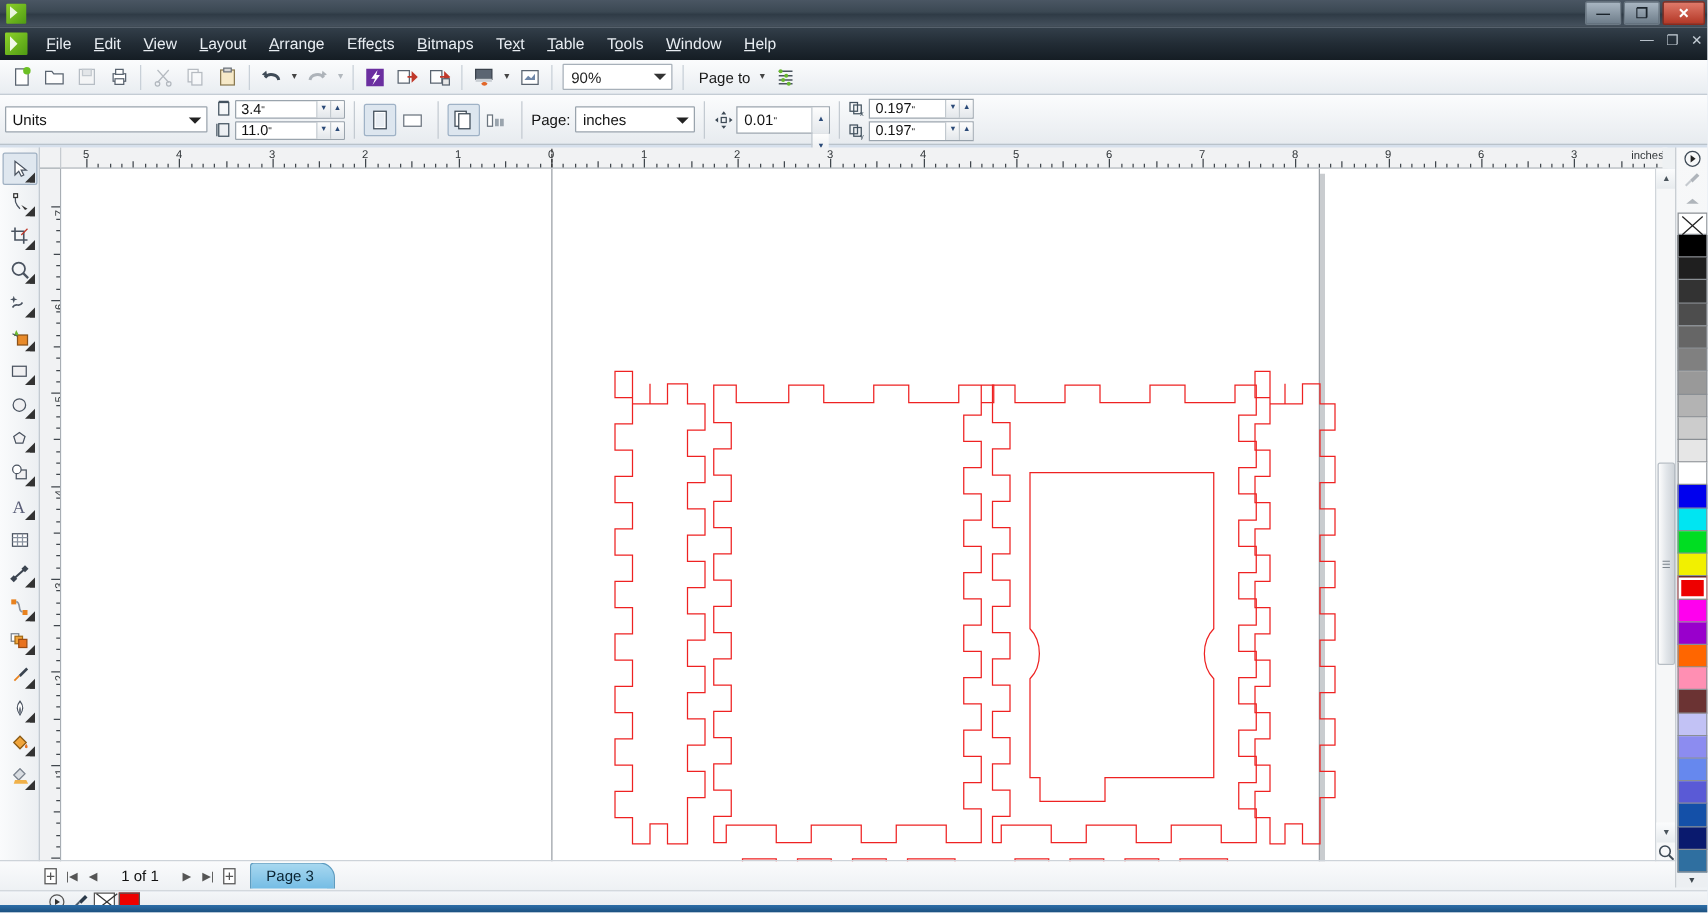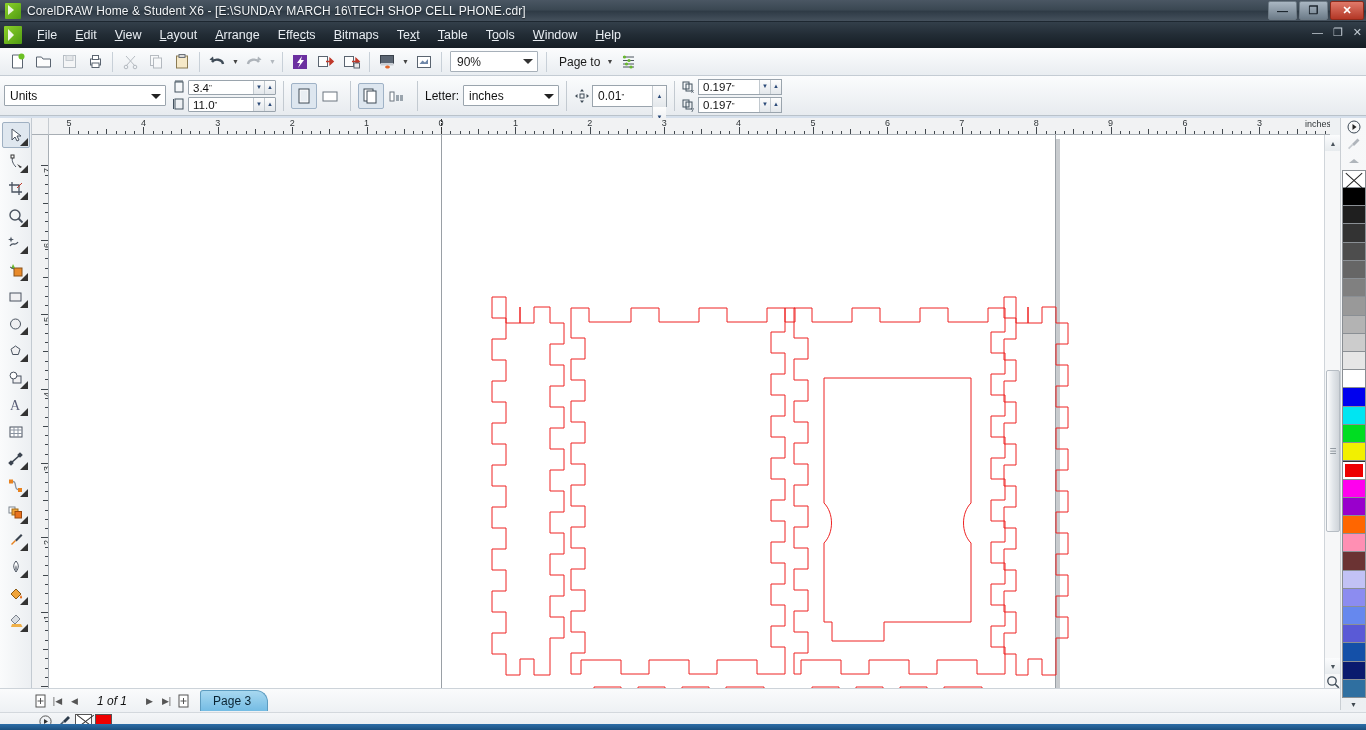--- a/index.html
+++ b/index.html
@@ -184,21 +184,21 @@
            border:1px solid #b6bdc4; border-radius:2px; display:flex;align-items:center;justify-content:center;}
 
   
   .statusbar{
     position:absolute; left:0; bottom:18px; width:1366px; height:24px;
     background:linear-gradient(to bottom,#fafbfc,#eef1f4);
     border-top:1px solid #cdd3d9;
     display:flex; align-items:center;
   }
   .navbtn{ width:17px;height:18px; display:flex;align-items:center;justify-content:center; font-size:9px; color:#555; }
-  .pagecount{ font-size:12px; color:#111; padding:0 14px;font-style:italic; }
+  .pagecount{ font-size:12px; color:#111; padding:0 14px; }
   .pagetab{
     height:21px; background:linear-gradient(to bottom,#a8d8f0,#74bce4);
     border:1px solid #5d9cc0; border-bottom:none;
     border-radius:3px 12px 0 0; padding:0 16px 0 12px;
     display:flex;align-items:center; font-size:12px; color:#0a2433; margin-left:8px;
   }
   .colorbar{
     position:absolute; left:0; bottom:0; width:1366px; height:18px;
     background:linear-gradient(to bottom,#f4f6f8,#e6eaee);
     border-top:1px solid #d3d8dd; display:flex; align-items:center; padding-left:4px; gap:3px;
@@ -231,21 +231,20 @@
   .docker-strip{ position:absolute; right:26px; top:118px; width:10px; height:17px; background:#eef1f3; }
   .zoomicon{ width:16px;height:16px; display:flex;align-items:center;justify-content:center; }
 </style>
 </head>
 <body>
 
 <div id="app">
 
   <div class="titlebar">
     <div class="tb-icon"></div>
-    <div class="tb-title">CorelDRAW Home &amp; Student X6 - [E:\SUNDAY MARCH 16\TECH SHOP CELL PHONE.cdr]</div>
     <div class="tb-buttons">
       <div class="winbtn">—</div>
       <div class="winbtn">❐</div>
       <div class="winbtn close">✕</div>
     </div>
   </div>
 
   <div class="menubar">
     <div class="menu-app-icon"></div>
     <div class="menu-item"><u>F</u>ile</div>
@@ -442,21 +441,21 @@
         </svg>
     </div>
     <div class="pbtn">
       <svg width="20" height="18" viewBox="0 0 20 18">
           <rect x="3" y="5" width="4" height="9" fill="#fff" stroke="#6b757f"></rect>
           <rect x="9" y="8" width="3" height="6" fill="#9aa4ad"></rect>
           <rect x="13" y="8" width="3" height="6" fill="#9aa4ad"></rect>
         </svg>
     </div>
     <div class="pbsep"></div>
-    <span class="lbl">Letter:</span>
+    <span class="lbl">Page:</span>
     <div class="combo unitsel">
       <span>inches</span>
       <span class="cv"></span>
     </div>
     <div class="pbsep"></div>
     <div class="nudge">
       <span class="dimicon" style="width:16px;height:16px;">
         <svg width="16" height="16" viewBox="0 0 16 16">
             <path d="M8 1l2 2.5H6zM8 15l2-2.5H6zM1 8l2.5-2v4zM15 8l-2.5-2v4z" fill="#3e4a56"></path>
             <rect x="6" y="6" width="4" height="4" fill="none" stroke="#3e4a56"></rect>

